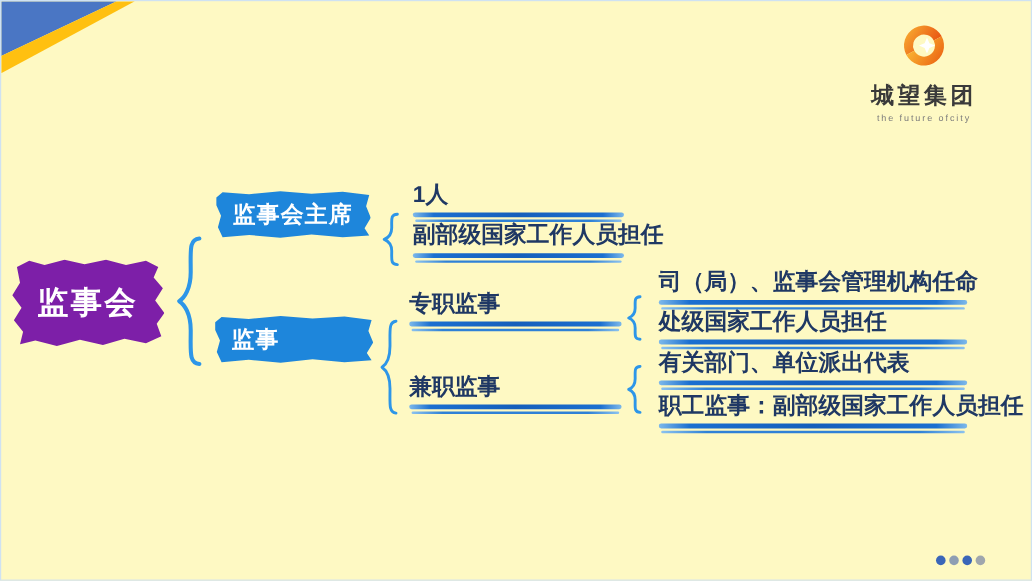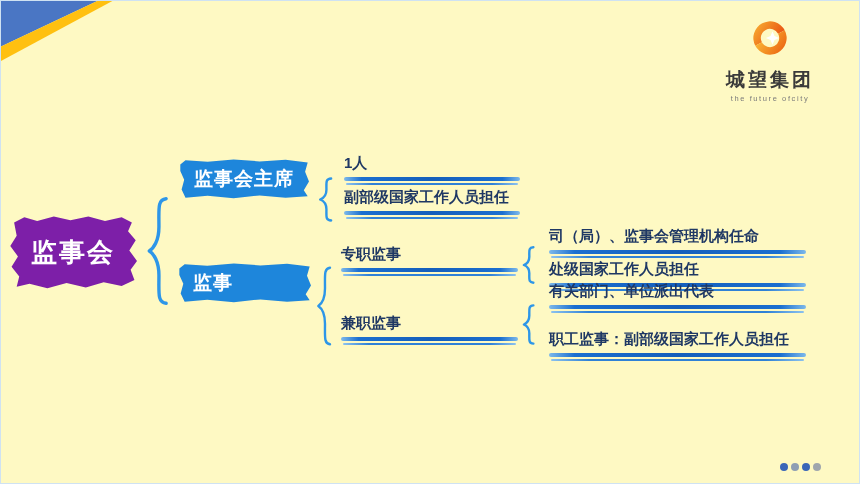--- a/index.html
+++ b/index.html
@@ -38,21 +38,21 @@
   }
 
   
   .brace{position:absolute;overflow:visible;}
   .brace path{fill:none;stroke:#2d96e8;stroke-linecap:round;stroke-linejoin:round;vector-effect:non-scaling-stroke;}
   .brace.big path{stroke-width:3.4px;}
   .brace.small path{stroke-width:2.4px;}
 
   
   .item{position:absolute;}
-  .item-label{font-size:15px;line-height:20px;font-weight:bold;color:#1f3864;white-space:nowrap;}
+  .item-label{font-size:19px;line-height:20px;font-weight:bold;color:#1f3864;white-space:nowrap;}
   .rule{position:relative;height:8px;margin-top:4px;}
   .rule::before{
     content:"";position:absolute;left:0;right:0;top:0;height:4px;border-radius:3px;
     background:linear-gradient(90deg,#7db9ea 0%,#1b6fd0 10%,#155fbb 50%,#1b6fd0 90%,#7db9ea 100%);
   }
   .rule::after{
     content:"";position:absolute;left:2px;right:2px;bottom:0;height:2px;border-radius:2px;
     background:linear-gradient(90deg,#8cc2ee 0%,#2f81d6 15%,#2f81d6 85%,#8cc2ee 100%);
   }
 
@@ -131,21 +131,21 @@
 
   <div class="item" style="left:548px;top:225px;width:257px">
     <div class="item-label">司（局）、监事会管理机构任命</div>
     <div class="rule"></div>
   </div>
   <div class="item" style="left:548px;top:258px;width:257px">
     <div class="item-label">处级国家工作人员担任</div>
     <div class="rule"></div>
   </div>
 
-  <div class="item" style="left:548px;top:280px;width:257px">
+  <div class="item" style="left:548px;top:292px;width:257px">
     <div class="item-label">有关部门、单位派出代表</div>
     <div class="rule"></div>
   </div>
   <div class="item" style="left:548px;top:328px;width:257px">
     <div class="item-label">职工监事：副部级国家工作人员担任</div>
     <div class="rule"></div>
   </div>
 
   <div class="dots">
     <span class="dot" style="background: rgb(58, 102, 184);"></span>

